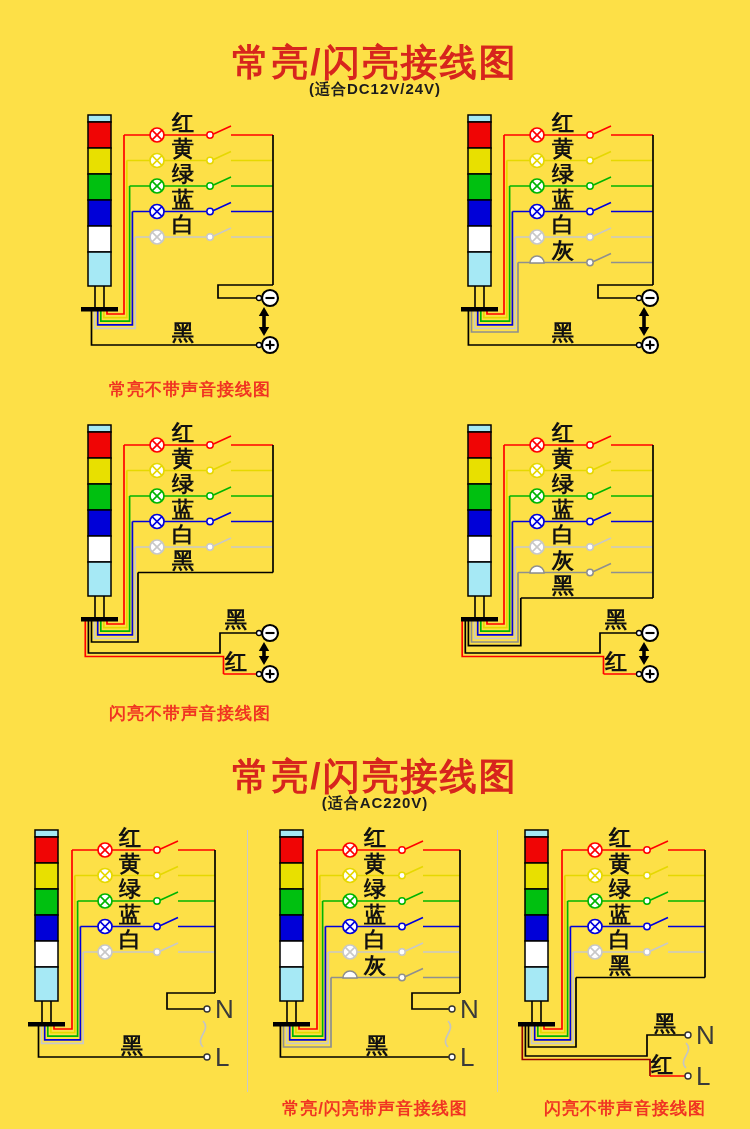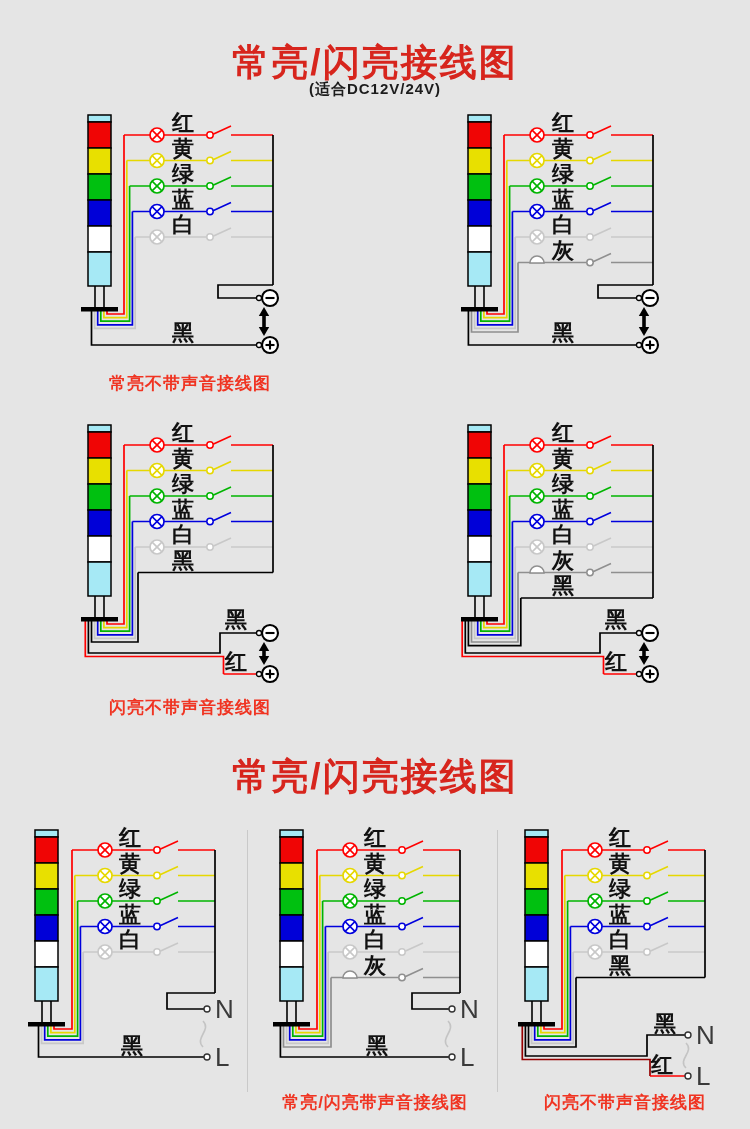--- a/index.html
+++ b/index.html
@@ -1,24 +1,24 @@
 <!DOCTYPE html>
 <html><head>
 <meta charset="utf-8">
 <style>
   html,body{margin:0;padding:0;background:#ffffff;}
-  .page{position:relative;width:750px;height:1129px;background:#e5e5e5;overflow:hidden;
+  .page{position:relative;width:750px;height:1129px;background:#fde047;overflow:hidden;
         font-family:"Liberation Sans","DejaVu Sans",sans-serif;}
   .sec-title{position:absolute;left:0;width:750px;text-align:center;
              font-size:37px;font-weight:bold;letter-spacing:2px;}
   .sec-sub{position:absolute;left:0;width:750px;text-align:center;
            font-size:15px;font-weight:bold;color:#1c1c1c;letter-spacing:1px;}
   .diagram{position:absolute;}
   .diagram svg{display:block;}
-  .caption{margin-top:4px;text-align:center;font-size:17px;font-weight:bold;letter-spacing:1px;}
+  .caption{margin-top:10px;text-align:center;font-size:17px;font-weight:bold;letter-spacing:1px;}
   .vdivider{position:absolute;width:1px;background:#c9c9c9;}
   text{font-family:"Liberation Sans","DejaVu Sans",sans-serif;}
 </style>
 </head>
 <body>
 
 <div class="page">
 
   <div class="sec-title" style="top: 38px; color: rgb(215, 37, 29);">常亮/闪亮接线图</div>
   <div class="sec-sub" style="top:80px;">(适合DC12V/24V)</div>
@@ -528,20 +528,21 @@
             <rect x="13" y="142" width="23" height="34" fill="#a6e9f5" stroke="#000" stroke-width="1.5"></rect>
             <line x1="20" y1="176" x2="20" y2="197" stroke="#000" stroke-width="1.6"></line>
             <line x1="29" y1="176" x2="29" y2="197" stroke="#000" stroke-width="1.6"></line>
             <rect x="6" y="197" width="37" height="4.5" fill="#000"></rect>
           </g>
         </g>
       </svg>
   </div>
 
   <div class="sec-title" style="top: 752px; color: rgb(215, 37, 29);">常亮/闪亮接线图</div>
+  <div class="sec-sub" style="top:794px;">(适合AC220V)</div>
 
   <div class="diagram" style="left:10px;top:825px;width:240px;">
     <svg id="diag-4" width="240" height="262" viewBox="0 0 240 262">
         <g>
           <g>
             <polyline points="44,201 44,204 62,204 62,25" fill="none" stroke="#ff0000" stroke-width="1.7"></polyline>
             <polyline points="40.9,201 40.9,207.6 64.8,207.6 64.8,50.5" fill="none" stroke="#e6d800" stroke-width="1.7"></polyline>
             <polyline points="37.8,201 37.8,211.2 67.6,211.2 67.6,76" fill="none" stroke="#00b400" stroke-width="1.7"></polyline>
             <polyline points="34.7,201 34.7,214.8 70.4,214.8 70.4,101.5" fill="none" stroke="#0000dd" stroke-width="1.7"></polyline>
             <polyline points="31.6,201 31.6,218.4 73.2,218.4 73.2,127" fill="none" stroke="#c8c8c8" stroke-width="1.7"></polyline>

